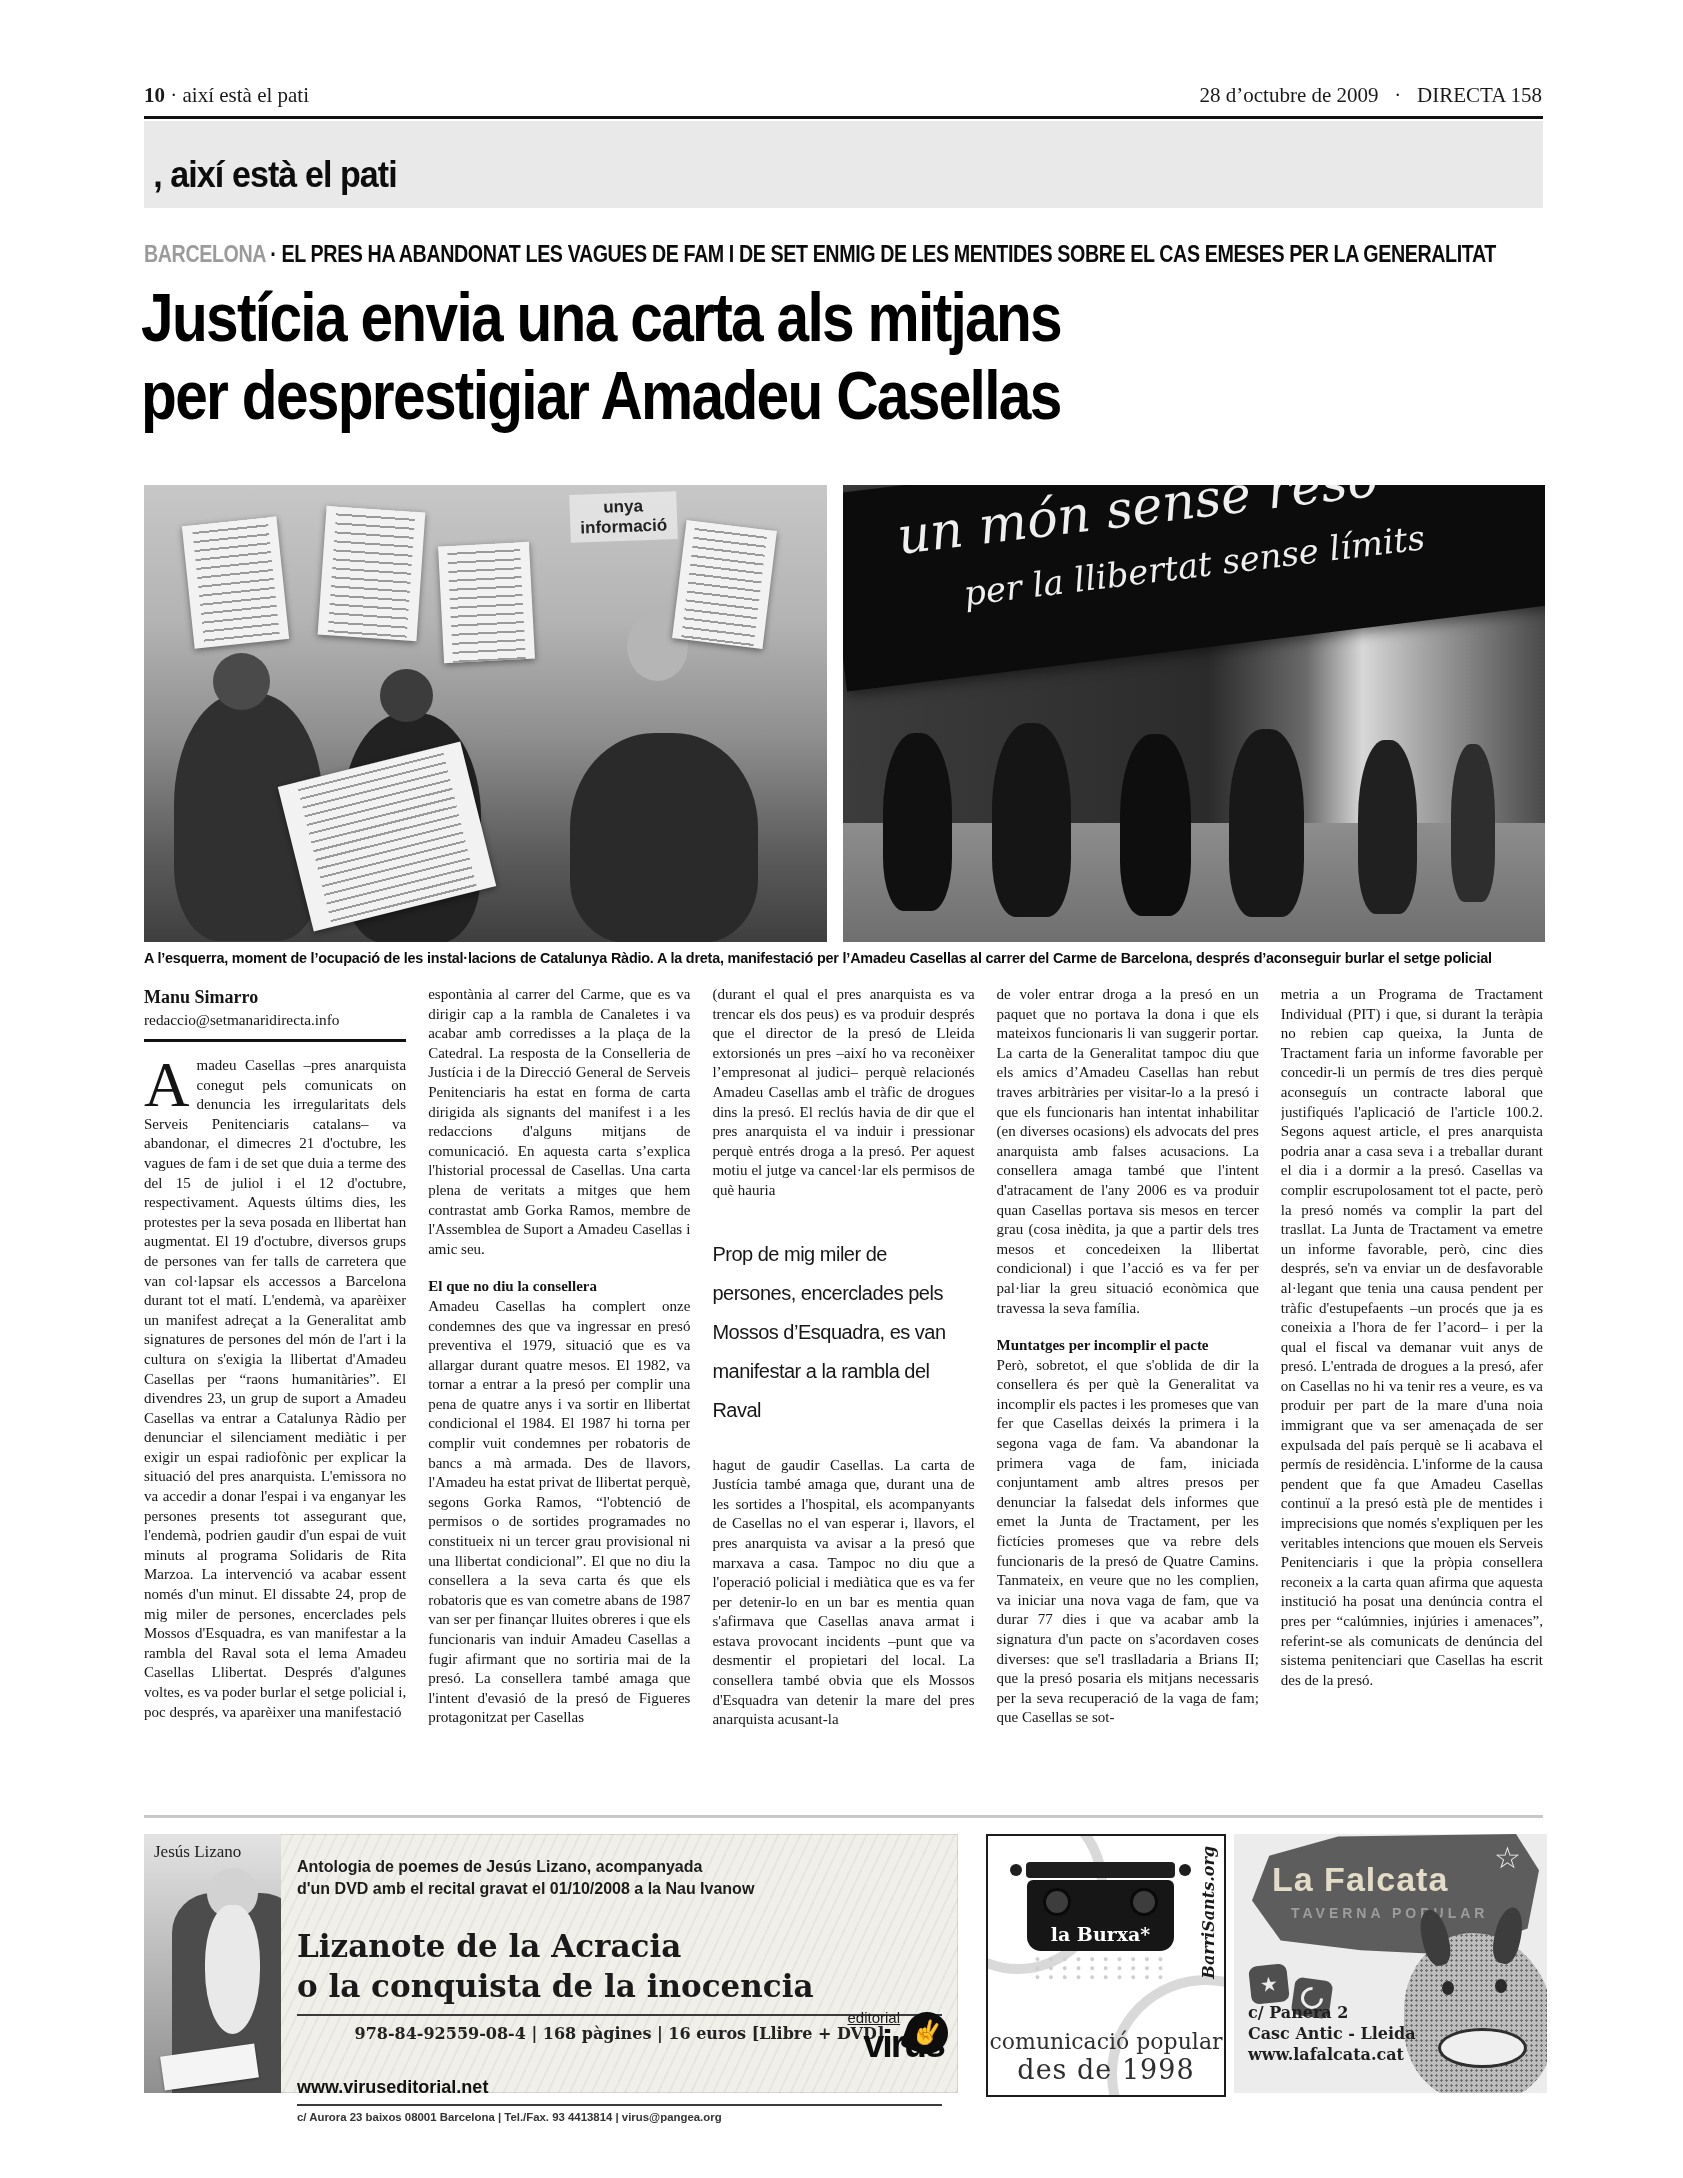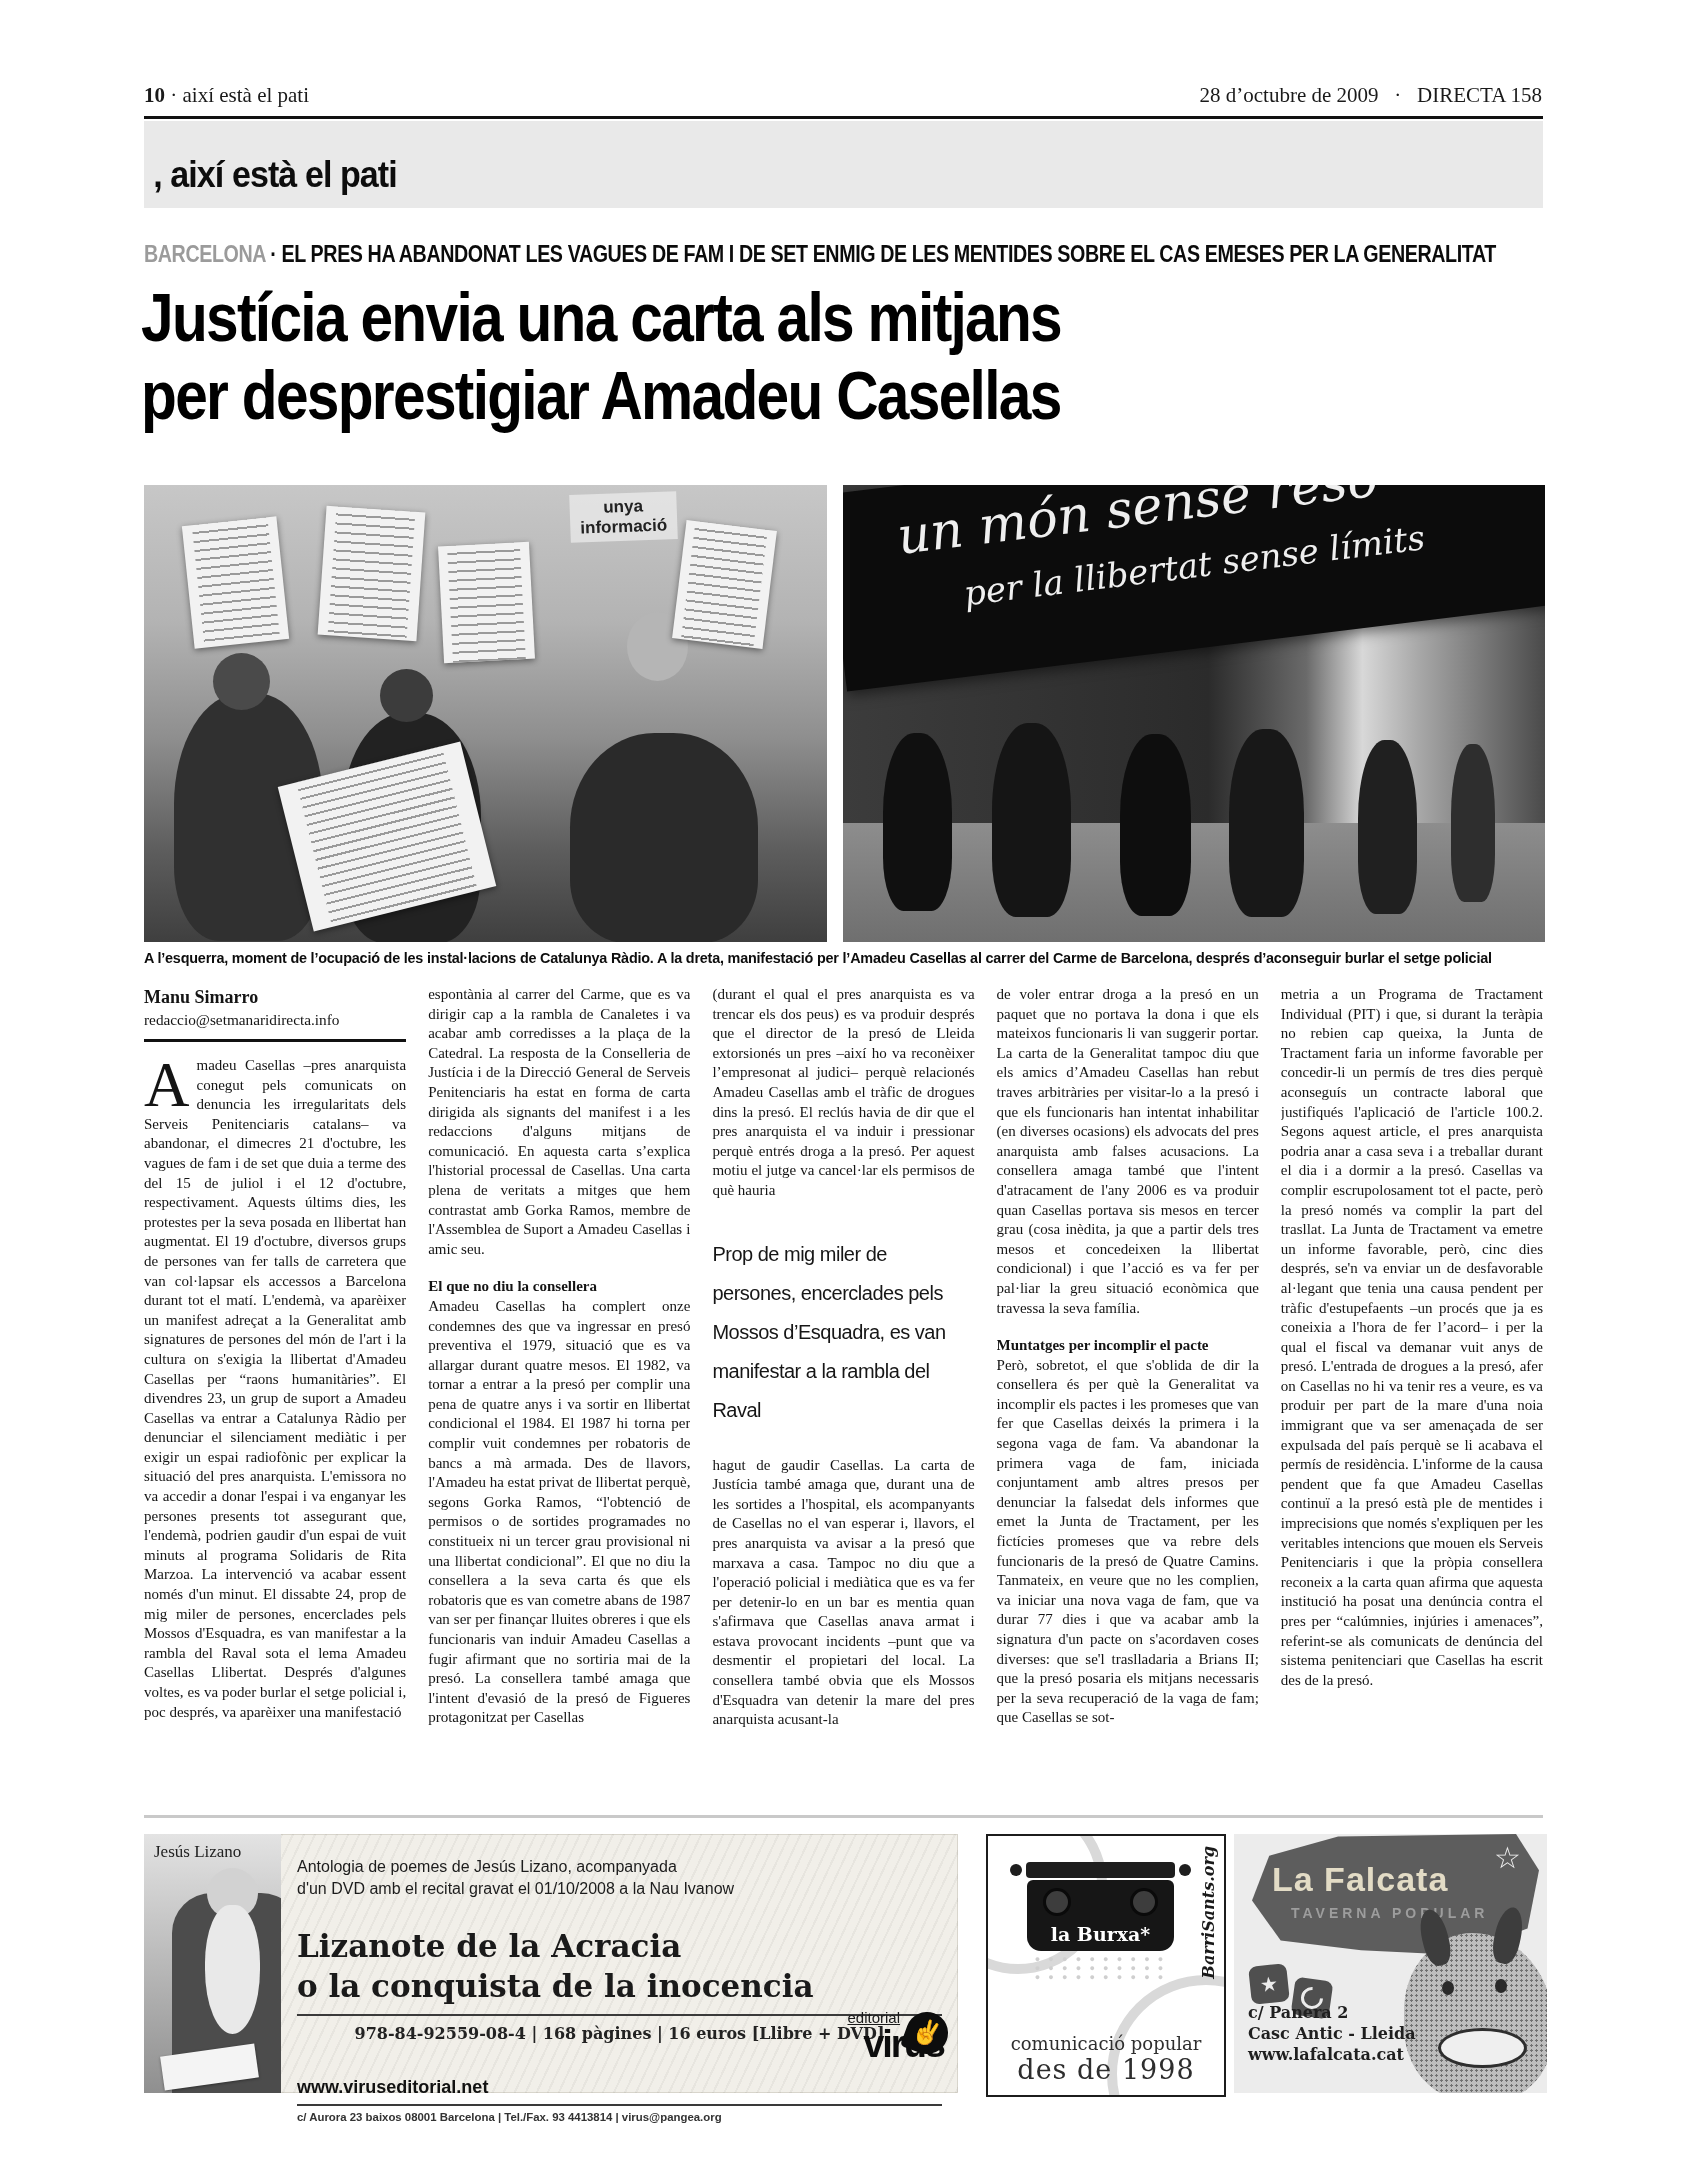--- a/index.html
+++ b/index.html
@@ -64,21 +64,21 @@
   
   .ad-virus{left:144px;width:814px;display:flex;background:#f1efe9;box-shadow:0 0 0 1px #d8d5cc inset;}
   .ad-virus .vphoto{position:relative;width:137px;background:linear-gradient(180deg,#e3e3e3 0%,#bdbdbd 45%,#8f8f8f 100%);overflow:hidden;}
   .vphoto .vlabel{position:absolute;left:10px;top:8px;font-size:17px;color:#222;}
   .vphoto .vbody{position:absolute;left:28px;top:59px;width:129px;height:208px;background:#4c4c4c;border-radius:40px 40px 0 0;}
   .vphoto .vbeard{position:absolute;left:61px;top:71px;width:55px;height:129px;background:#e9e9e9;border-radius:45% 45% 50% 50%;}
   .vphoto .vhead{position:absolute;left:63px;top:34px;width:51px;height:51px;background:#d2d2d2;border-radius:50%;}
   .vphoto .vbook{position:absolute;left:18px;top:216px;width:95px;height:34px;background:#f4f4f4;transform:rotate(-8deg);box-shadow:0 1px 3px rgba(0,0,0,.4);}
   .ad-virus .vtext{position:relative;flex:1;padding:22px 16px 10px 16px;
       background-image:repeating-linear-gradient(115deg,rgba(0,0,0,.045) 0 2px,transparent 2px 10px);}
-  .vintro{font-family:"Liberation Sans",sans-serif;font-weight:normal;font-size:16px;line-height:22px;color:#1c1c1c;}
+  .vintro{font-family:"Liberation Sans",sans-serif;font-weight:bold;font-size:16px;line-height:22px;color:#1c1c1c;}
   .vtitles{font-family:"DejaVu Serif",serif;font-weight:bold;font-size:31px;line-height:40px;color:#1a1a1a;
            margin-top:26px;border-bottom:2px solid #3a3a3a;padding-bottom:8px;}
   .vdetails{font-family:"DejaVu Serif",serif;font-weight:bold;font-size:16px;color:#222;text-align:center;margin-top:8px;}
   .vurl{font-family:"Liberation Sans",sans-serif;font-weight:bold;font-size:18px;margin-top:34px;}
   .vaddress{font-family:"Liberation Sans",sans-serif;font-weight:bold;font-size:11.4px;color:#333;
             border-top:2px solid #3a3a3a;margin-top:6px;padding-top:5px;}
   .vlogo{position:absolute;right:14px;bottom:30px;text-align:right;line-height:1;}
   .vlogo .ed{font-family:"Liberation Sans",sans-serif;font-size:15px;color:#1a1a1a;margin-right:44px;text-decoration:underline;}
   .vlogo .vi{font-family:"Liberation Sans",sans-serif;font-weight:bold;font-size:38px;letter-spacing:-2px;color:#0d0d0d;}
   .vlogo .hand{position:absolute;right:-4px;top:2px;width:42px;height:42px;background:#0d0d0d;border-radius:50% 50% 50% 10%;
@@ -91,21 +91,21 @@
   .tw-knob{position:absolute;top:2px;width:12px;height:12px;background:#1e1e1e;border-radius:50%;}
   .tw-body{position:relative;width:147px;height:71px;margin:2px auto 0;background:#161616;border-radius:6px 6px 14px 14px;}
   .tw-spool{position:absolute;top:8px;width:22px;height:22px;border-radius:50%;background:#3d3d3d;border:3px solid #0a0a0a;}
   .tw-label{position:absolute;left:0;bottom:6px;width:100%;text-align:center;color:#fff;
             font-family:"DejaVu Serif",serif;font-weight:bold;font-size:19px;}
   .tw-keys{width:139px;margin:4px auto 0;color:#cfcfcf;letter-spacing:3px;font-size:9px;line-height:9px;text-align:center;}
   .burxa-site{position:absolute;right:6px;top:10px;writing-mode:vertical-rl;transform:rotate(180deg);
               font-family:"DejaVu Serif",serif;font-weight:bold;font-style:italic;font-size:16px;color:#1a1a1a;}
   .burxa-bottom{position:absolute;left:0;bottom:10px;width:100%;text-align:center;
                 font-family:"DejaVu Serif",serif;color:#2e2e2e;}
-  .burxa-bottom .b1{font-size:18px;}
+  .burxa-bottom .b1{font-size:22px;}
   .burxa-bottom .b2{font-size:27px;letter-spacing:1px;}
   
   .ad-falcata{left:1234px;width:313px;background:#ececec;overflow:hidden;}
   .fblob{position:absolute;left:18px;top:0;width:287px;height:121px;background:#5d5d5d;
          clip-path:polygon(6% 18%,30% 2%,92% 0,100% 30%,96% 78%,72% 100%,38% 96%,10% 88%,0 55%);}
   .fbrand{position:absolute;left:38px;top:26px;font-family:"Liberation Sans",sans-serif;font-weight:bold;
           font-size:34px;letter-spacing:1px;color:#e3dcc6;}
   .fstar{position:absolute;right:26px;top:6px;color:#efefef;font-size:30px;font-family:"DejaVu Sans",sans-serif;}
   .ftag{position:absolute;left:57px;top:71px;font-family:"Liberation Sans",sans-serif;font-weight:bold;
         font-size:14px;letter-spacing:4px;color:#9d9d9d;}

